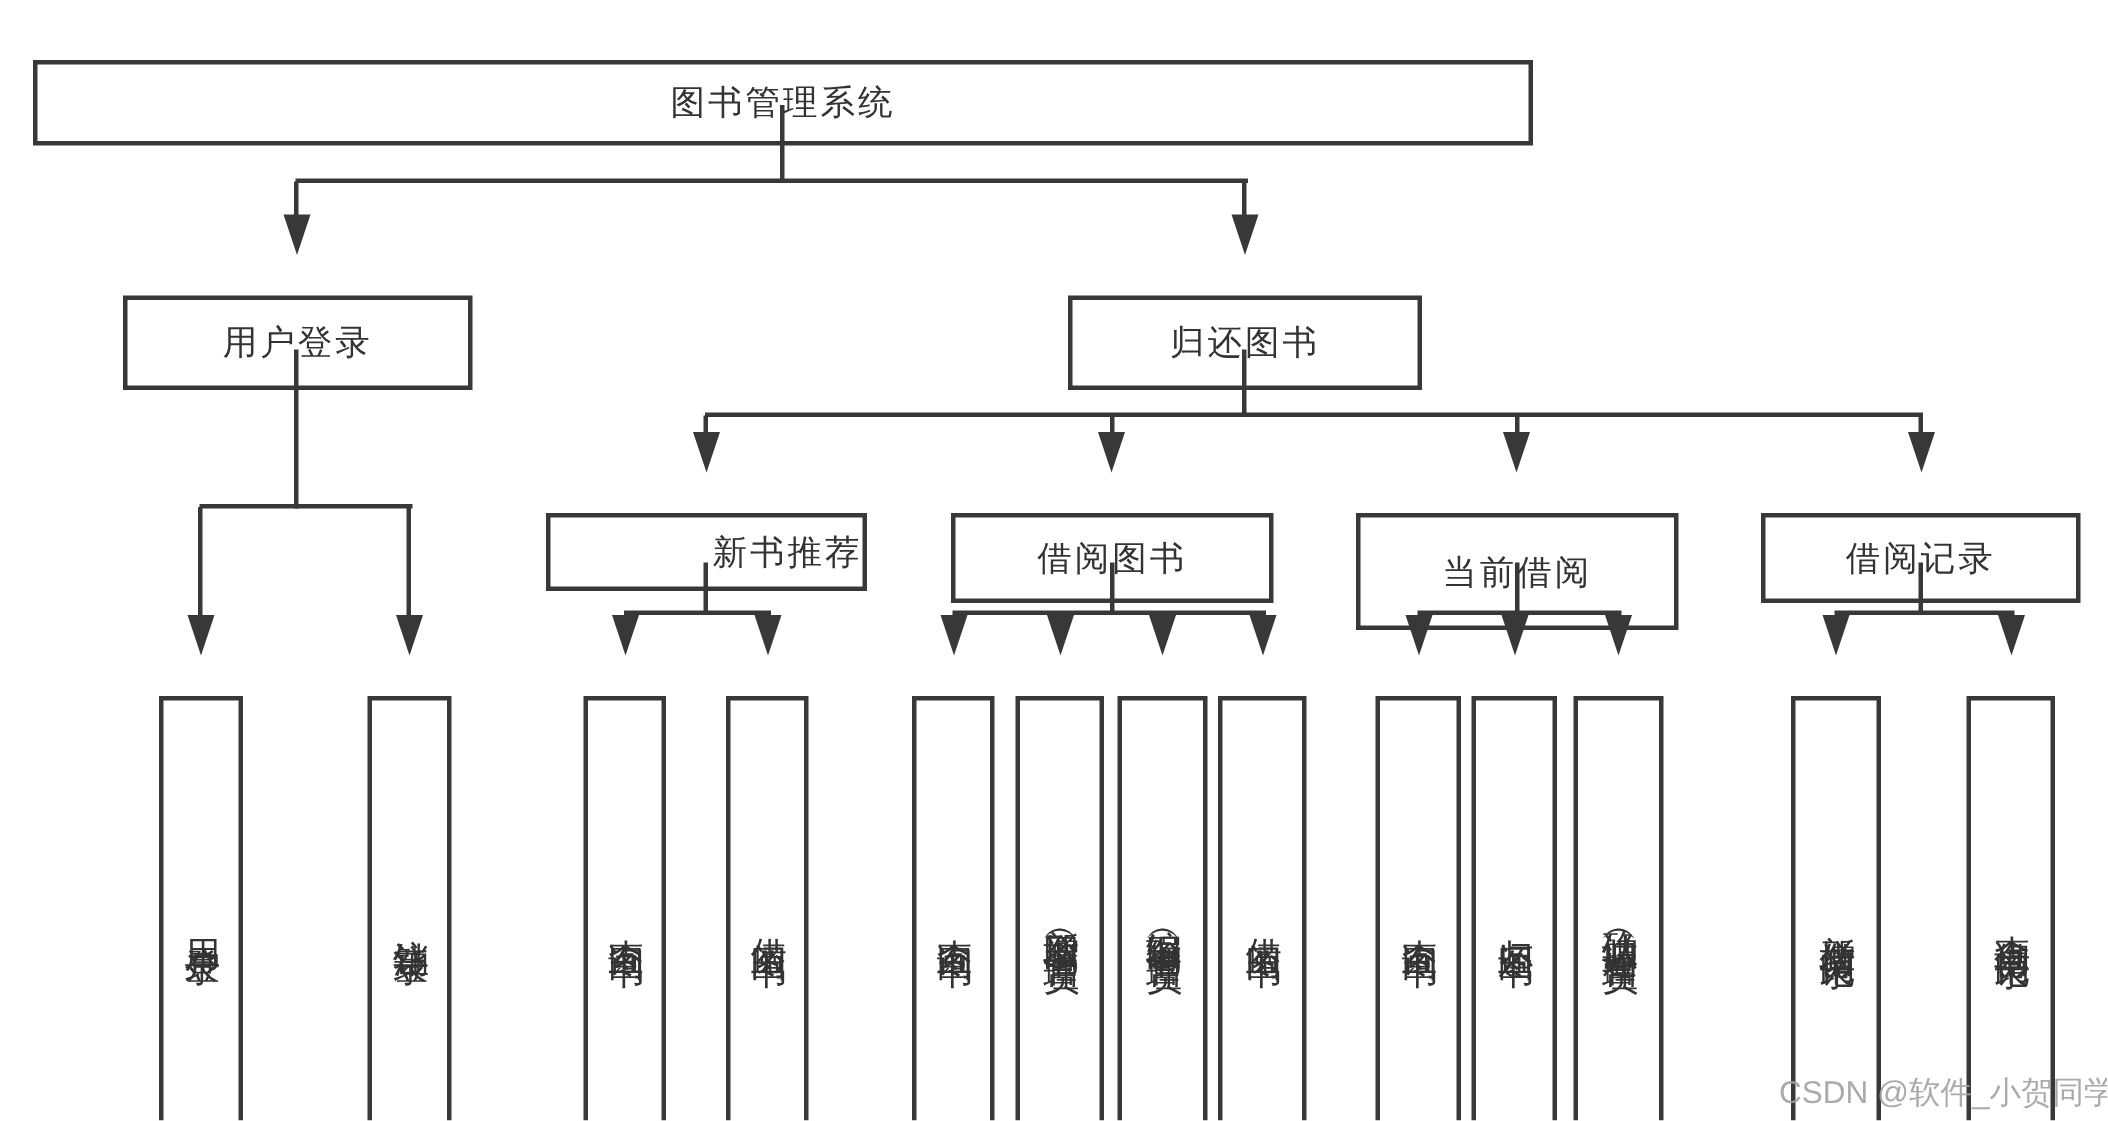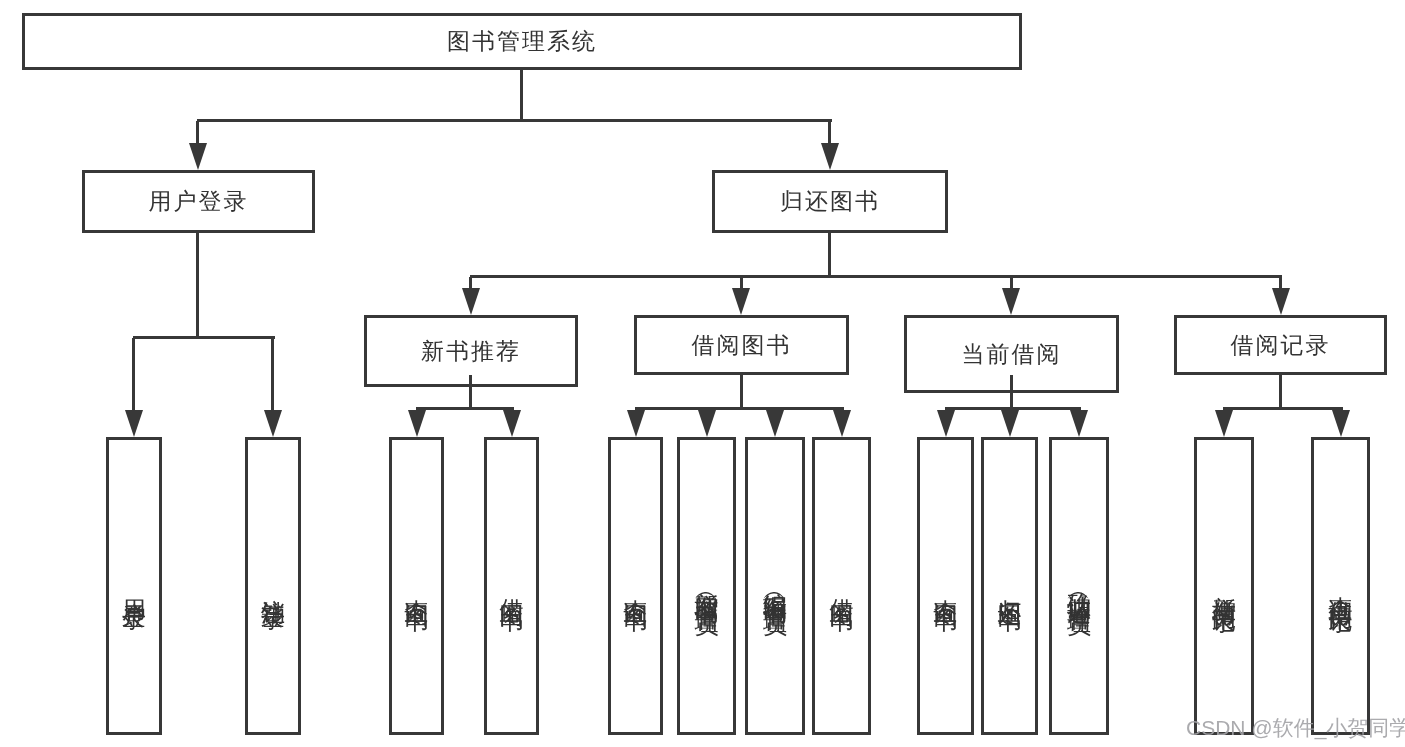--- a/index.html
+++ b/index.html
@@ -16,20 +16,21 @@
     overflow: hidden;
   }
   .box {
     position: absolute;
     box-sizing: border-box;
     border: 3px solid var(--line, #383838);
     background: #ffffff;
     display: flex;
     align-items: center;
     justify-content: center;
+    margin-top: 27px;
   }
   .hlabel {
     color: var(--text, #333333);
     font-size: 23px;
     letter-spacing: 2px;
     white-space: nowrap;
   }
   .vlabel {
     color: var(--text, #333333);
     font-size: 24px;
@@ -76,21 +77,21 @@
     <span class="hlabel">图书管理系统</span>
   </div>
 
   <div class="box" style="left:82px; top:170px; width:233px; height:63px;">
     <span class="hlabel">用户登录</span>
   </div>
   <div class="box" style="left:712px; top:170px; width:236px; height:63px;">
     <span class="hlabel">归还图书</span>
   </div>
 
-  <div class="box" style="left:364px; top:315px; width:214px; height:72px;">
+  <div class="box" style="left:364px; top:315px; width:214px; height:52px;justify-content:flex-end;">
     <span class="hlabel">新书推荐</span>
   </div>
   <div class="box" style="left:634px; top:315px; width:215px; height:60px;">
     <span class="hlabel">借阅图书</span>
   </div>
   <div class="box" style="left:904px; top:315px; width:215px; height:78px;">
     <span class="hlabel">当前借阅</span>
   </div>
   <div class="box" style="left:1174px; top:315px; width:213px; height:60px;">
     <span class="hlabel">借阅记录</span>

